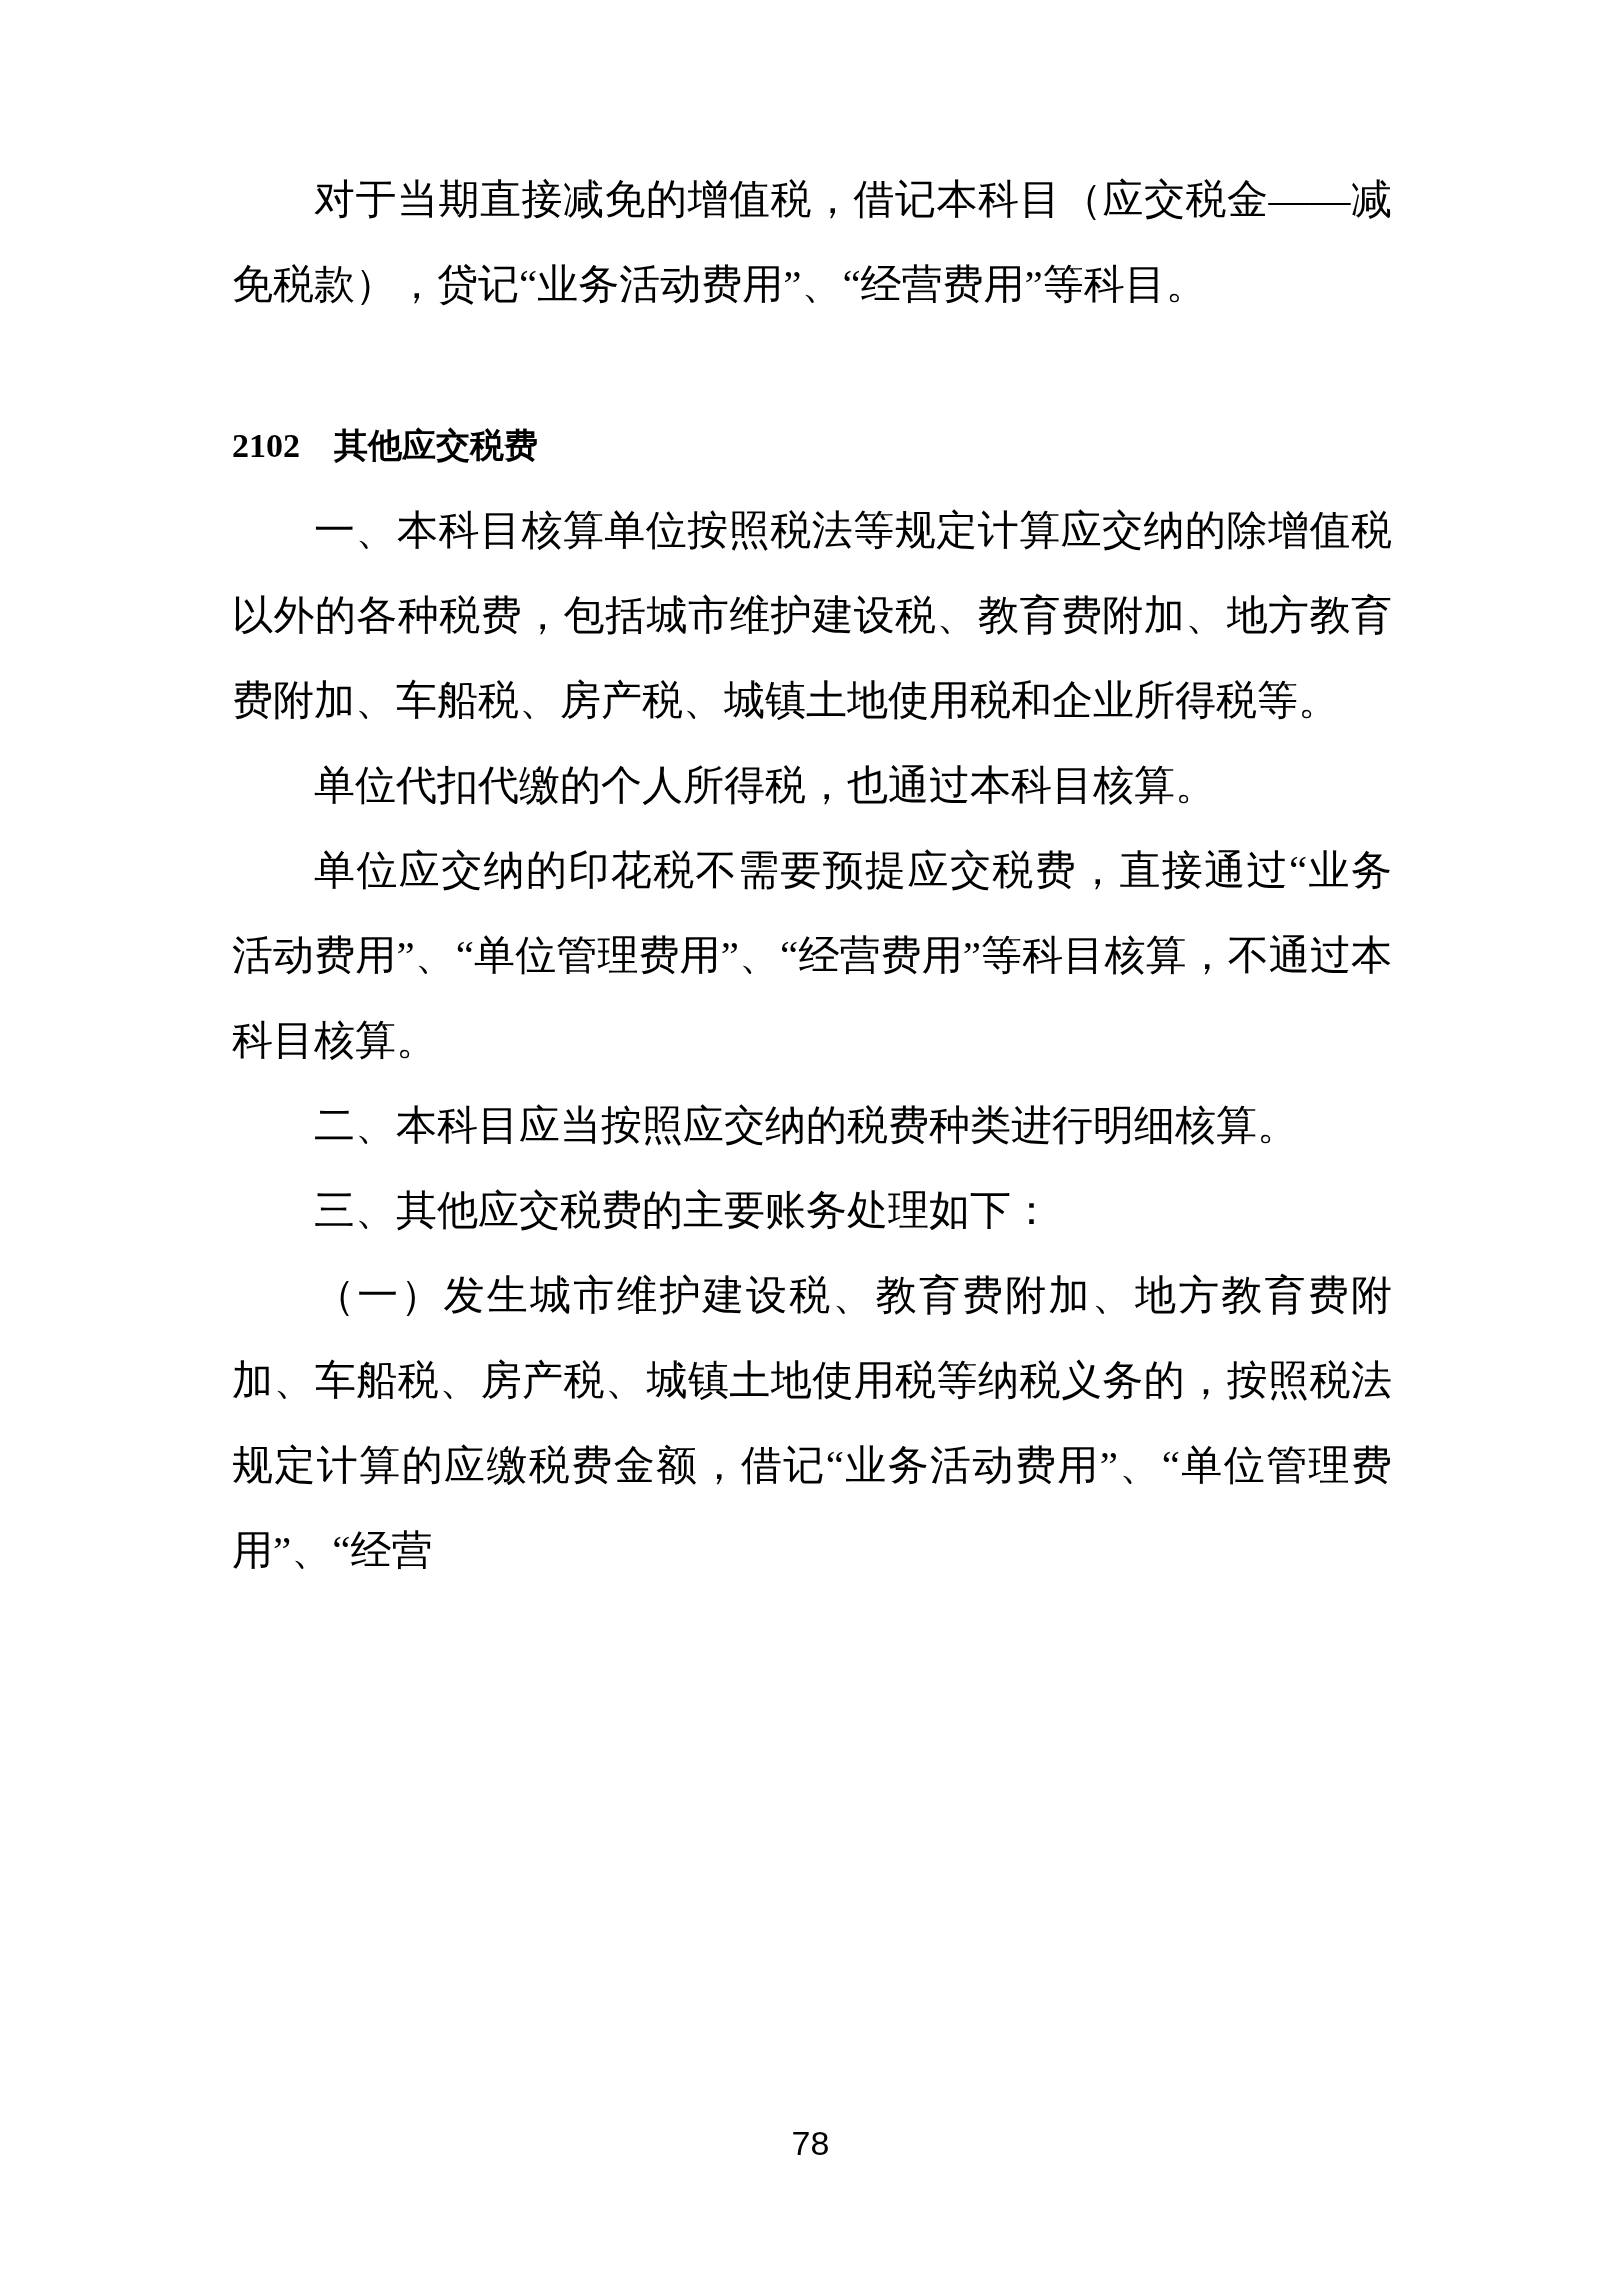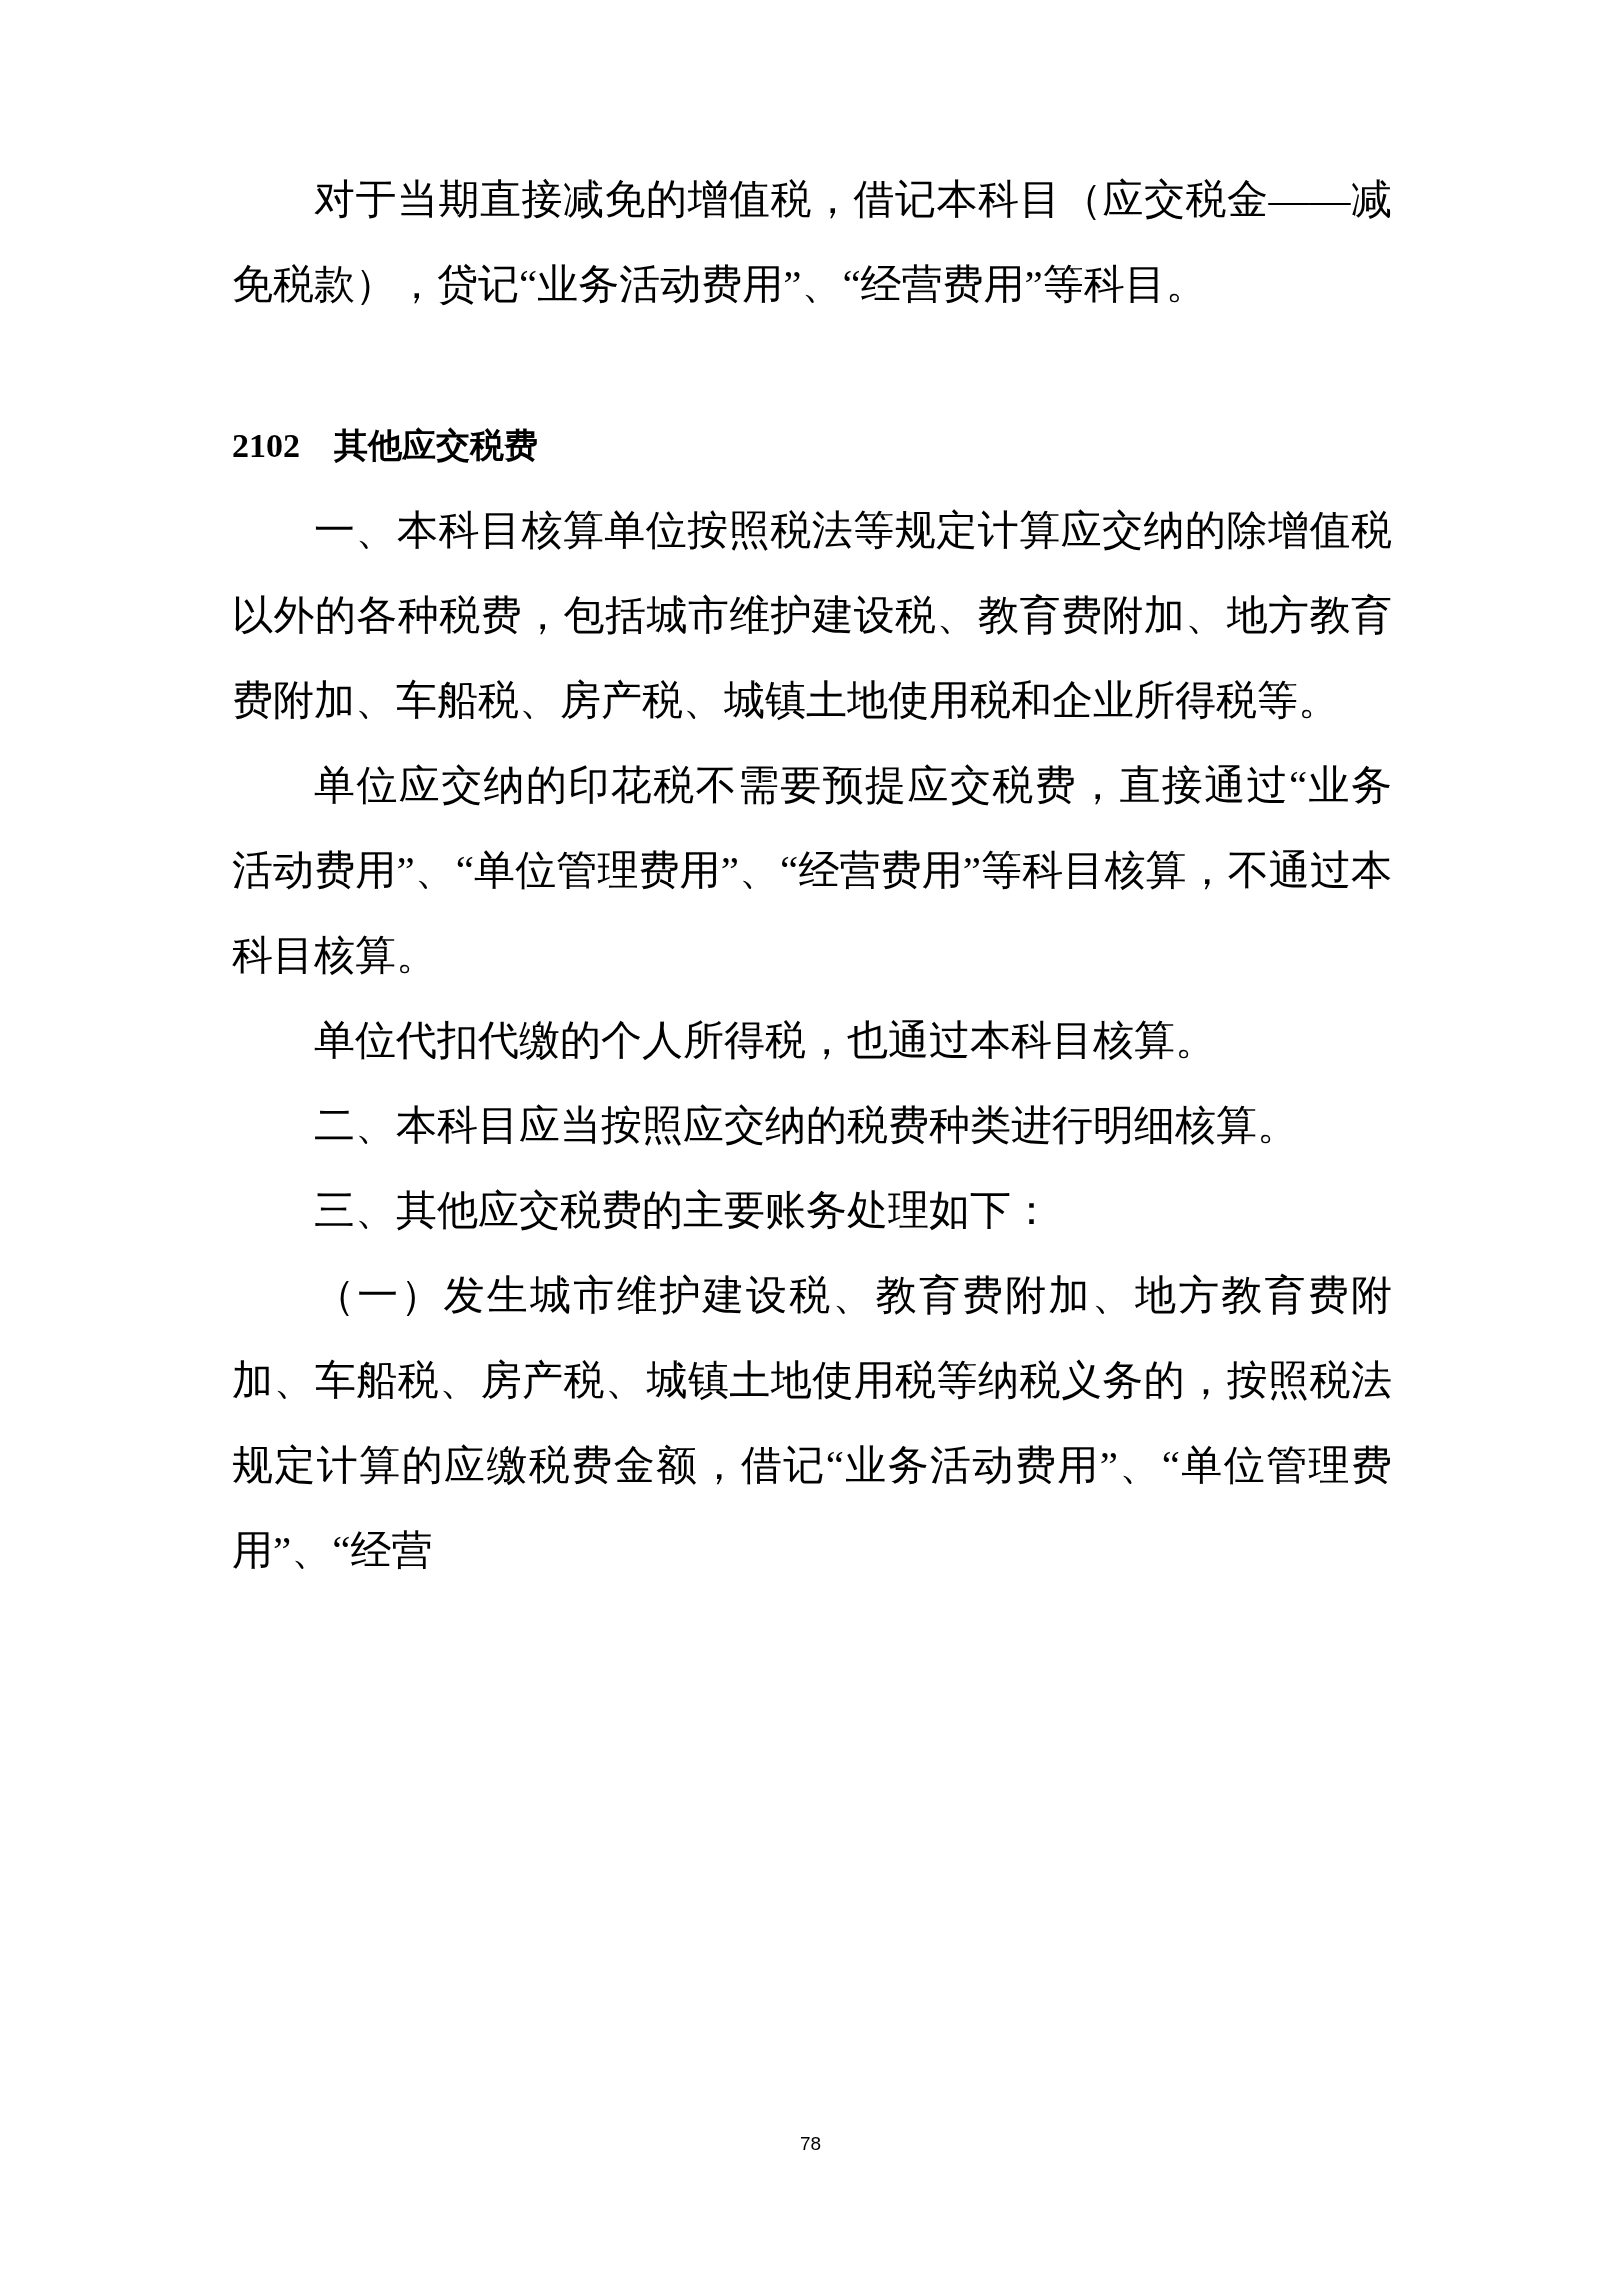--- a/index.html
+++ b/index.html
@@ -46,34 +46,34 @@
     line-height: 85px;
     font-weight: bold;
     text-align: left;
   }
   .page-number {
     position: absolute;
     top: 2125px;
     left: 0;
     width: 1621px;
     text-align: center;
-    font-size: 19px;
+    font-size: 34px;
     line-height: 37px;
     font-family: "Liberation Sans", "DejaVu Sans", sans-serif;
   }
 </style>
 </head>
 <body>
 
 <div class="page">
   <div class="text-block">
     <p>对于当期直接减免的增值税，借记本科目（应交税金——减免税款），贷记“业务活动费用”、“经营费用”等科目。</p>
     <h1 class="section-heading">2102　其他应交税费</h1>
     <p>一、本科目核算单位按照税法等规定计算应交纳的除增值税以外的各种税费，包括城市维护建设税、教育费附加、地方教育费附加、车船税、房产税、城镇土地使用税和企业所得税等。</p>
+    <p>单位代扣代缴的个人所得税，也通过本科目核算。</p>
     <p>单位应交纳的印花税不需要预提应交税费，直接通过“业务活动费用”、“单位管理费用”、“经营费用”等科目核算，不通过本科目核算。</p>
-    <p>单位代扣代缴的个人所得税，也通过本科目核算。</p>
     <p>二、本科目应当按照应交纳的税费种类进行明细核算。</p>
     <p>三、其他应交税费的主要账务处理如下：</p>
     <p>（一）发生城市维护建设税、教育费附加、地方教育费附加、车船税、房产税、城镇土地使用税等纳税义务的，按照税法规定计算的应缴税费金额，借记“业务活动费用”、“单位管理费用”、“经营</p>
   </div>
   <div class="page-number">78</div>
 </div>
 
 
 </body></html>

